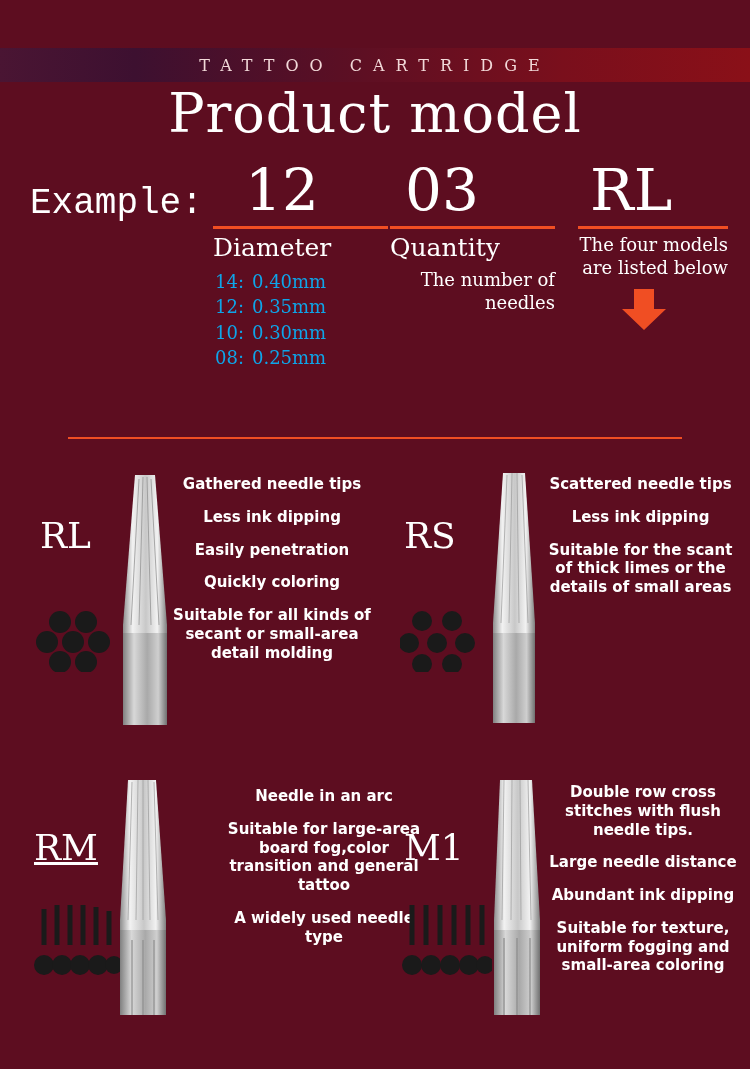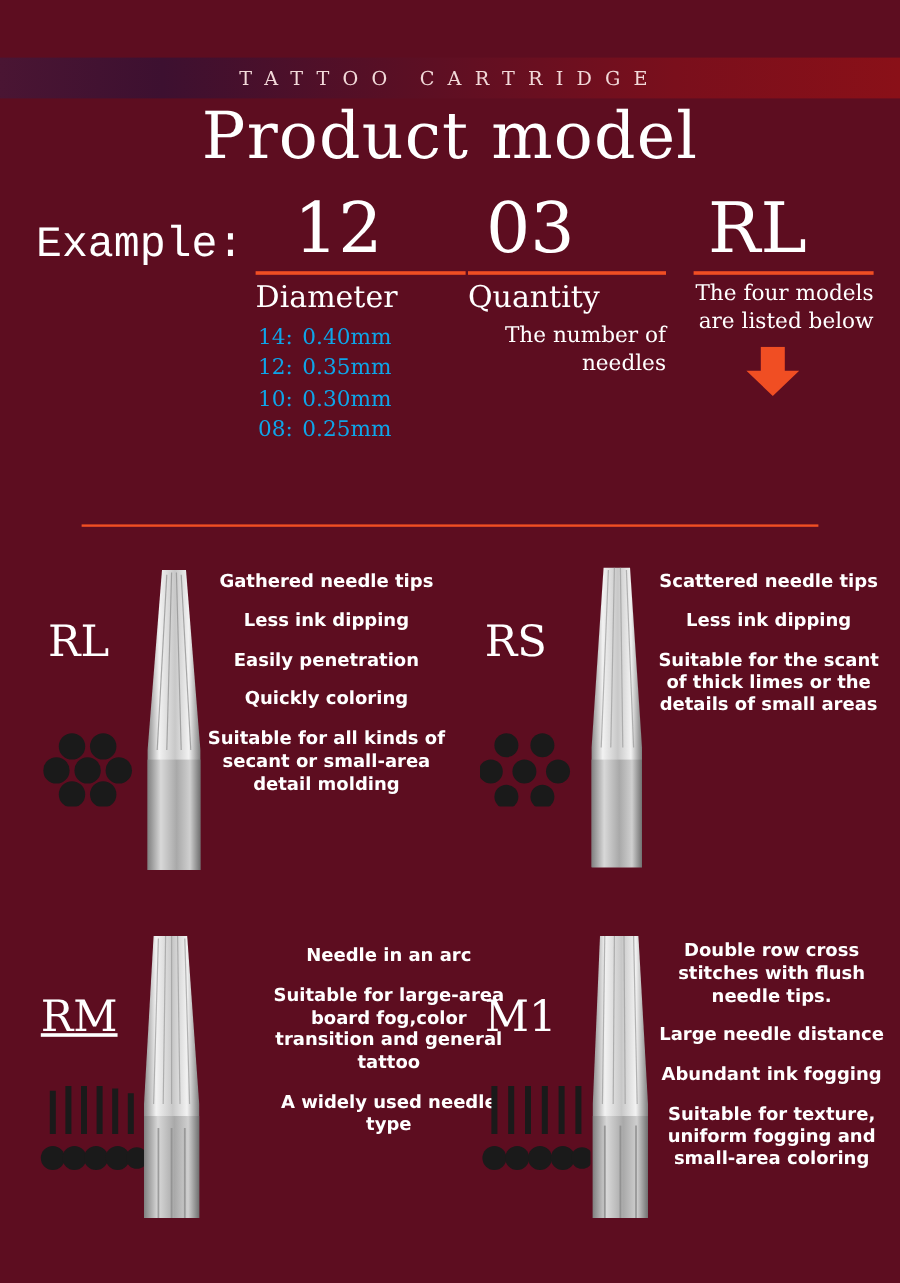--- a/index.html
+++ b/index.html
@@ -325,17 +325,17 @@
       <g stroke="#8e8e8e" stroke-width="1.5" opacity=".85">
         <line x1="18" y1="158" x2="18" y2="235"></line>
           <line x1="31" y1="158" x2="31" y2="235"></line>
         <line x1="44" y1="158" x2="44" y2="235"></line>
       </g>
     </svg>
   </div>
   <div class="cell bullets" style="left:548px;top:328px;width:190px;">
     <p>Double row cross stitches with flush needle tips.</p>
     <p>Large needle distance</p>
-    <p>Abundant ink fogging</p>
+    <p>Abundant ink dipping</p>
     <p>Suitable for texture, uniform fogging and small-area coloring</p>
   </div>
 
 </div>
 
 </body></html>

